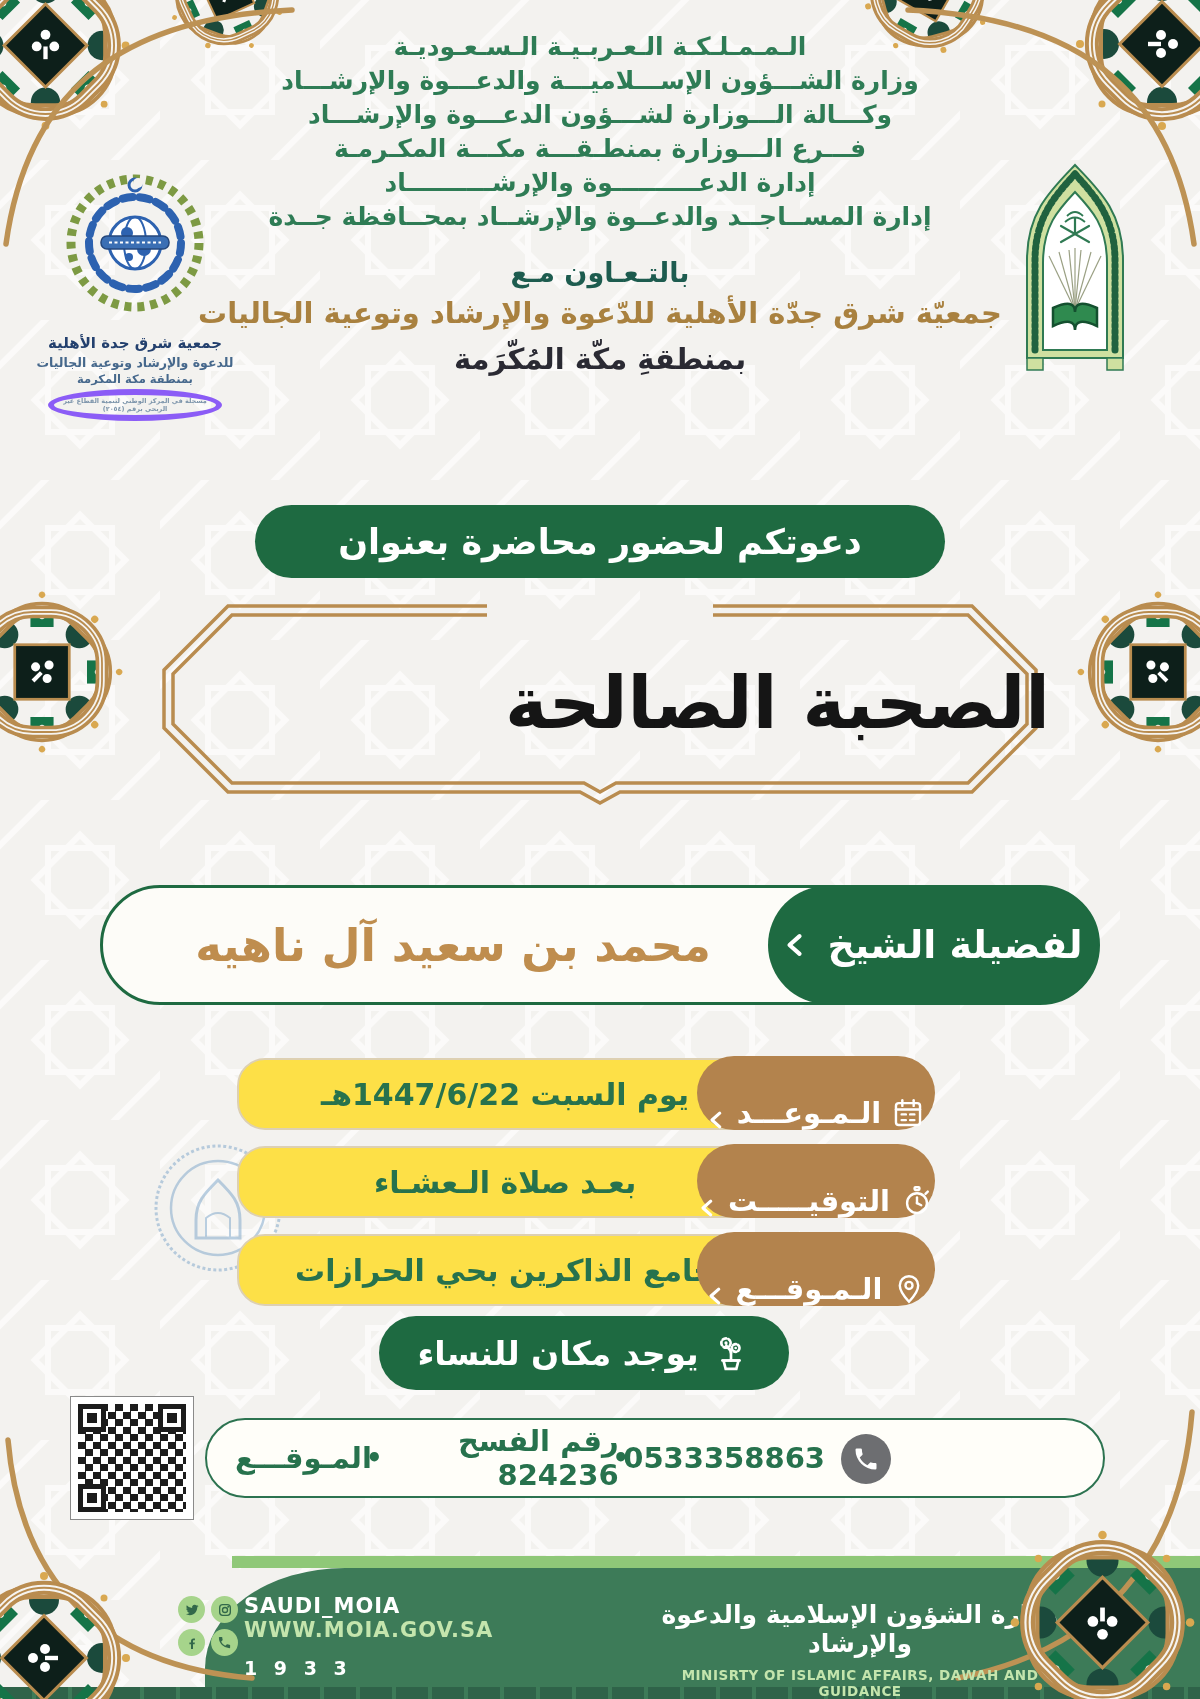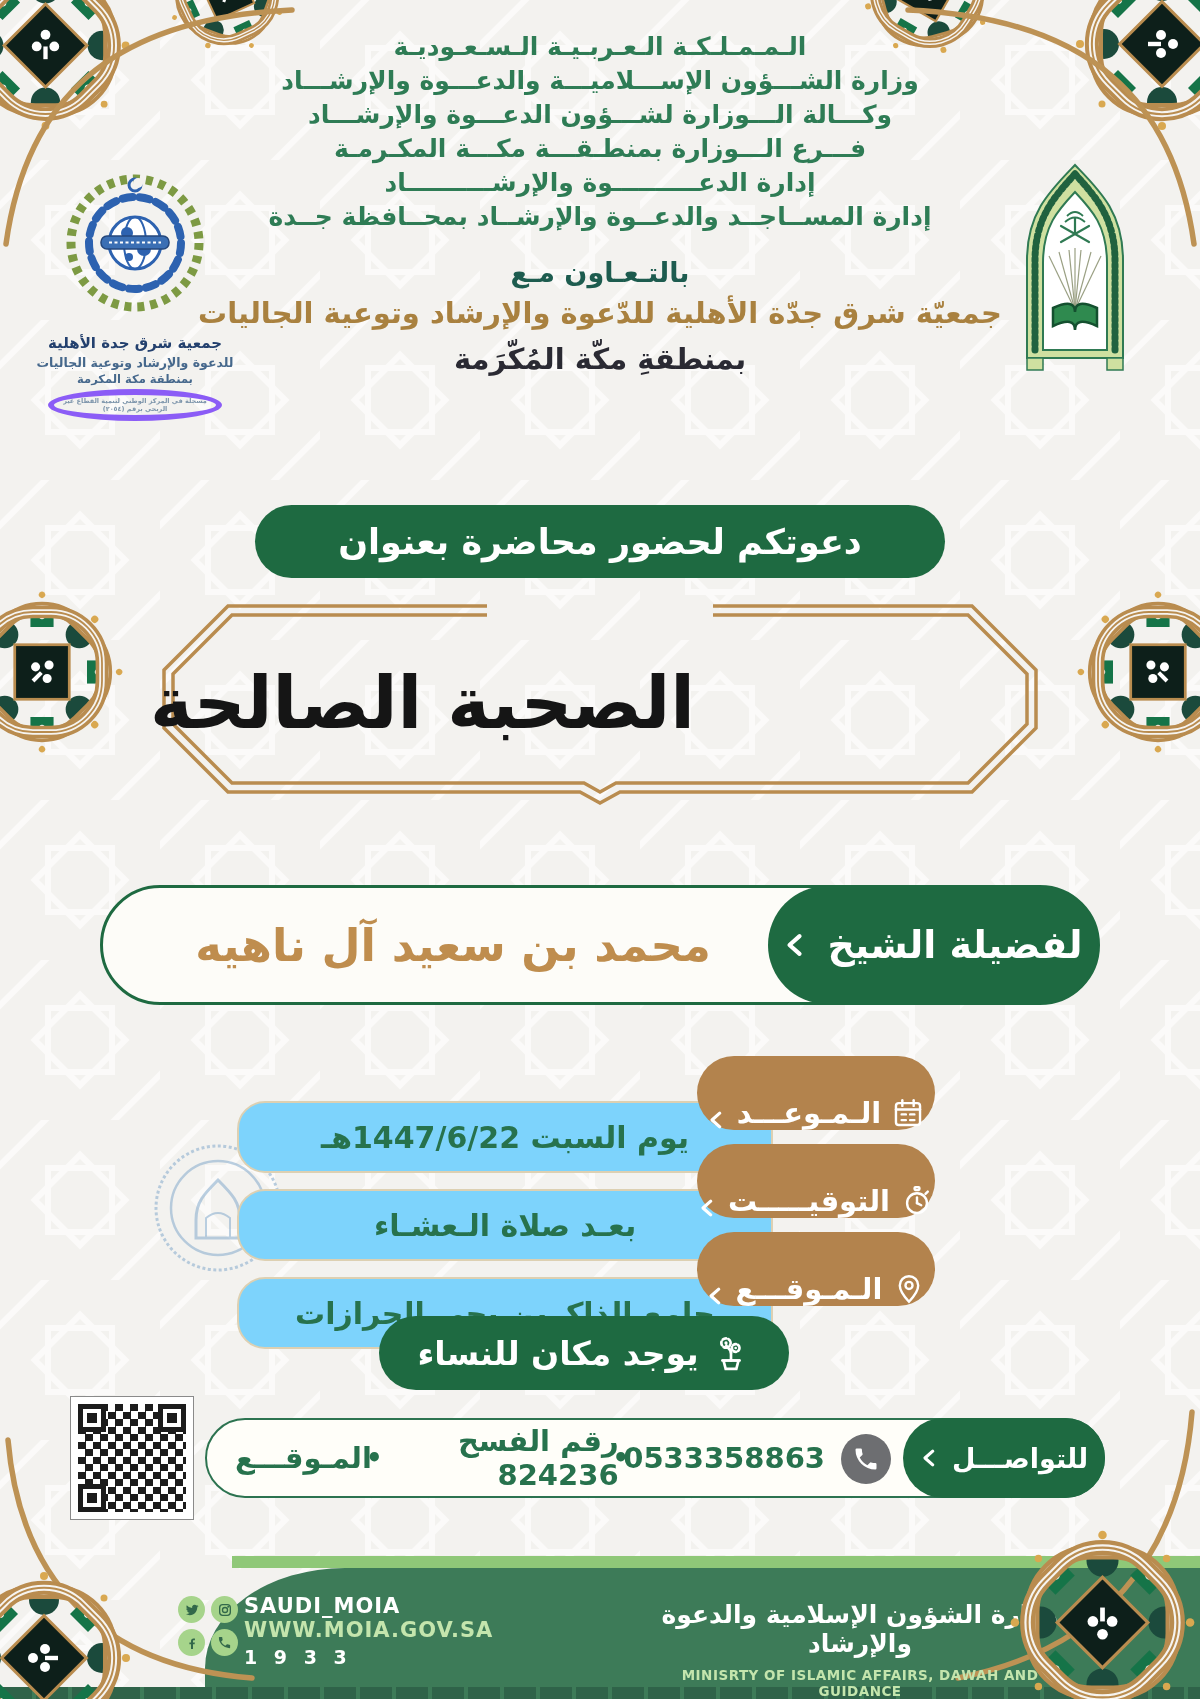--- a/index.html
+++ b/index.html
@@ -21,35 +21,35 @@
   .assoc-l3{font-size:11.5px;font-weight:700;color:#46688c;margin-top:2px;}
   .assoc-l4{font-size:6.5px;font-weight:700;color:#7d95ab;margin-top:3px;border:6px solid #8b5cf6;
     border-radius:50%;display:inline-block;padding:2px 6px;max-width:150px;}
   .moia-logo{position:absolute;left:1015px;top:160px;z-index:2;}
   
   .banner{position:absolute;left:255px;top:505px;width:690px;height:73px;background:#1e6a41;
     border-radius:37px;display:flex;align-items:center;justify-content:center;z-index:2;}
   .banner span{color:#fff;font-size:35px;font-weight:800;}
   
   .frame-svg{position:absolute;left:150px;top:596px;z-index:2;}
-  .main-title{position:absolute;left:150px;top:648px;width:900px;text-align:left;
+  .main-title{position:absolute;left:150px;top:648px;width:900px;text-align:right;
     font-size:72px;font-weight:900;color:#151515;line-height:110px;z-index:2;}
   
   .speaker{position:absolute;left:100px;top:885px;width:1000px;height:120px;background:#fdfcf8;
     border:3px solid #1e6a41;border-radius:62px;box-sizing:border-box;z-index:2;}
   .speaker-seg{position:absolute;right:-1px;top:-2px;bottom:-2px;width:330px;background:#1e6a41;
     border-radius:62px;display:flex;direction:rtl;align-items:center;justify-content:center;gap:18px;}
   .speaker-label{color:#fff;font-size:38px;font-weight:800;}
   .speaker-name{position:absolute;left:40px;top:0;bottom:0;width:620px;display:flex;
     align-items:center;justify-content:center;font-size:45px;font-weight:800;color:#bf8d4e;}
   
   .row{position:absolute;left:237px;width:698px;height:74px;z-index:2;}
-  .row-value{position:absolute;left:0;top:2px;width:532px;height:68px;background:#7dd3fc;
+  .row-value{position:absolute;left:0;top:2px;width:532px;height:68px;background:#fde047;
     border:2px solid #ddd0b2;border-radius:28px;display:flex;align-items:center;justify-content:center;
-    font-size:30px;font-weight:800;color:#27724d;direction:rtl;margin-top:43px;}
+    font-size:30px;font-weight:800;color:#27724d;direction:rtl;}
   .row-label{position:absolute;right:0;top:0;width:238px;height:74px;background:#b3834d;
     border-radius:37px;display:flex;direction:rtl;align-items:flex-end;justify-content:center;gap:10px;}
   .row-label .lbl{color:#fff;font-size:29px;font-weight:800;}
   
   .badge{position:absolute;left:379px;top:1316px;width:410px;height:74px;background:#1e6a41;
     border-radius:37px;display:flex;direction:rtl;align-items:center;justify-content:center;gap:12px;z-index:2;}
   .badge span{color:#fff;font-size:33px;font-weight:800;}
   
   .contact{position:absolute;left:205px;top:1418px;width:900px;height:80px;background:#fffef9;
     border:2px solid #2c7350;border-radius:40px;box-sizing:border-box;z-index:2;}
@@ -74,21 +74,21 @@
   .footer{position:absolute;left:205px;right:0;top:1568px;height:131px;background:#3d7b58;
     border-top-left-radius:140px 100px;z-index:2;}
   .footer-bottom{position:absolute;left:0;right:0;top:1687px;height:12px;z-index:3;
     background:repeating-linear-gradient(90deg,#2f6349 0 32px,#3d7b58 32px 36px);}
   .socials{position:absolute;left:178px;top:1596px;display:grid;grid-template-columns:27px 27px;
     grid-gap:6px;z-index:4;}
   .soc{width:27px;height:27px;border-radius:50%;background:#a6d48b;display:flex;align-items:center;justify-content:center;}
   .foot-left{position:absolute;left:244px;top:1594px;z-index:4;}
   .foot-handle{color:#fff;font-size:21px;font-weight:800;letter-spacing:1px;}
   .foot-site{color:#c4e5ad;font-size:21px;font-weight:800;margin-top:0;letter-spacing:1px;}
-  .foot-1933{color:#fff;font-size:19px;font-weight:800;margin-top:4px;letter-spacing:5px;}
+  .foot-1933{color:#fff;font-size:19px;font-weight:800;margin-top:15px;letter-spacing:5px;}
   .foot-right{position:absolute;left:640px;width:440px;top:1600px;text-align:center;z-index:4;}
   .foot-ar{color:#fff;font-size:25px;font-weight:800;direction:rtl;}
   .foot-en{color:#c4e5ad;font-size:13.5px;font-weight:800;margin-top:9px;letter-spacing:.5px;}
   
   .orn{position:absolute;z-index:3;pointer-events:none;}
   .arc{position:absolute;z-index:3;pointer-events:none;}
   .stamp{position:absolute;left:148px;top:1138px;opacity:.5;z-index:1;}
 </style>
 </head>
 <body>
@@ -347,26 +347,20 @@
         <circle cx="9" cy="6" r="2.8" stroke-dasharray="2.2 1.4"></circle>
         <circle cx="14.8" cy="9" r="2.3" stroke-dasharray="1.8 1.2"></circle>
       </g>
       <circle cx="9" cy="6" r="1" fill="#fff"></circle>
         <circle cx="14.8" cy="9" r="0.8" fill="#fff"></circle>
     </svg>
     <span>يوجد مكان للنساء</span>
   </div>
 
   <div class="contact">
-    <div class="contact-seg">
-      <span>للتواصـــل</span>
-      <svg width="20" height="20" viewBox="0 0 22 22">
-        <polyline points="14,3.5 5.5,11 14,18.5" fill="none" stroke="#fff" stroke-width="3.5" stroke-linecap="round" stroke-linejoin="round"></polyline>
-      </svg>
-    </div>
     <div class="contact-circle">
       <svg width="28" height="28" viewBox="0 0 24 24">
         <path d="M6.62 10.79a15.05 15.05 0 0 0 6.59 6.59l2.2-2.2a1 1 0 0 1 1.01-.24c1.12.37 2.33.57 3.58.57a1 1 0 0 1 1 1V20a1 1 0 0 1-1 1A17 17 0 0 1 3 4a1 1 0 0 1 1-1h3.5a1 1 0 0 1 1 1c0 1.25.2 2.45.57 3.57a1 1 0 0 1-.25 1.02l-2.2 2.2z" fill="#fff"></path>
       </svg>
     </div>
     <div class="contact-texts">
       <span>0533358863</span>
       <span class="bullet">•</span>
       <span>رقم الفسح 824236</span>
       <span class="bullet">•</span>

